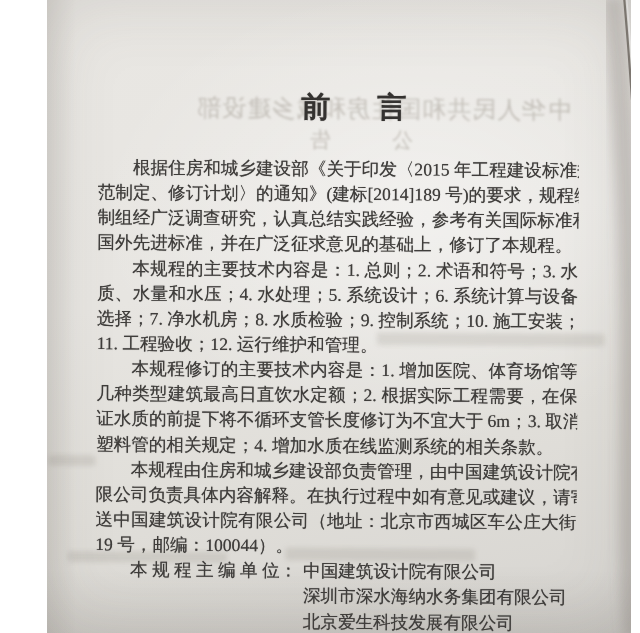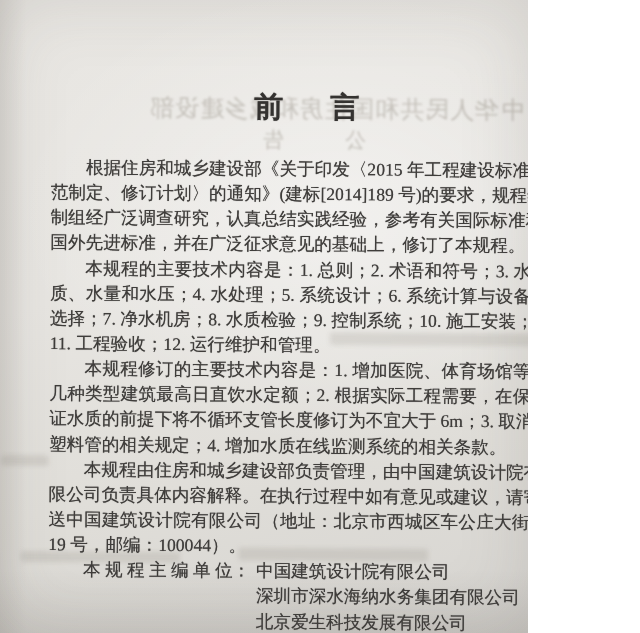--- a/index.html
+++ b/index.html
@@ -3,27 +3,28 @@
 <meta charset="utf-8">
 <style>
   html, body {
     margin: 0; padding: 0;
     width: 640px; height: 633px;
     overflow: hidden;
     font-family: "Liberation Serif", "DejaVu Serif", serif;
   }
   .photo {
     position: relative;
-    width: 528px; height: 633px;
+    width: 584px; height: 633px;
     background:
       radial-gradient(ellipse 440px 320px at 63% 34%, rgba(255,255,255,0.45), rgba(255,255,255,0) 72%),
       linear-gradient(to right, rgba(118,112,104,0.14), rgba(118,112,104,0) 5%),
       linear-gradient(to top, rgba(110,105,97,0.12), rgba(110,105,97,0) 10%),
       linear-gradient(168deg, #e9e7e3 0%, #e7e5e1 42%, #e0ded9 70%, #d6d4d0 100%);
     overflow: hidden;
+    margin-left: 47px;
   }
   
   .photo::after {
     content: "";
     position: absolute; inset: 0;
     box-shadow: inset 0 0 70px rgba(92,87,79,0.16);
     pointer-events: none;
   }
   .content {
     position: absolute; inset: 0;

